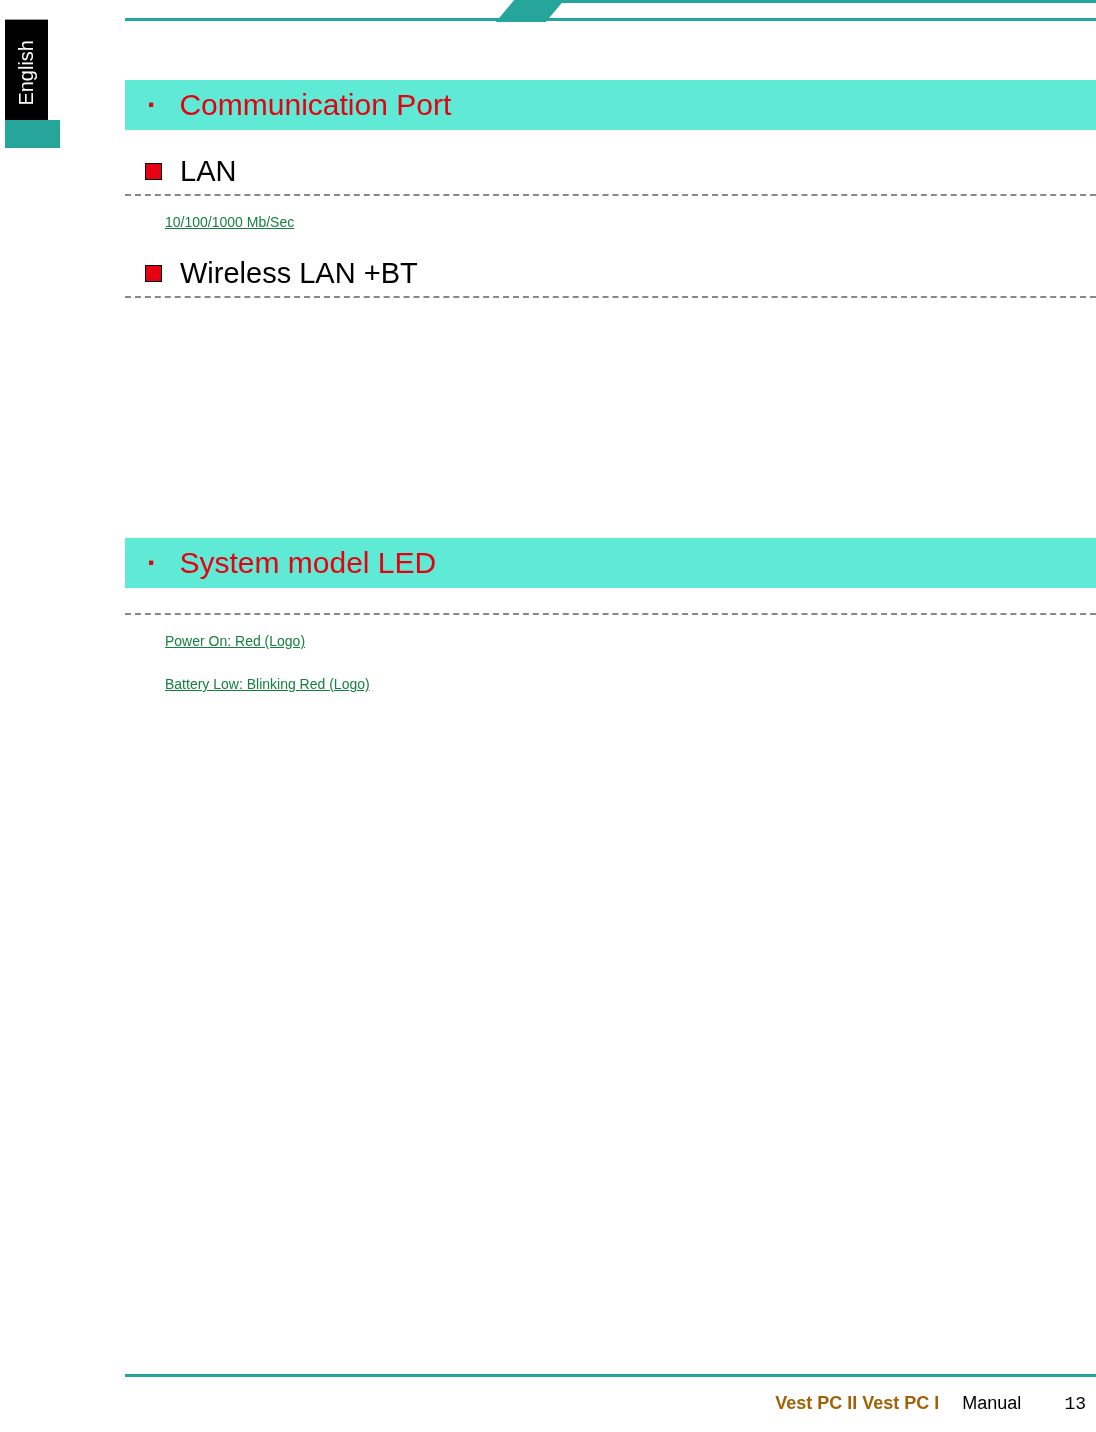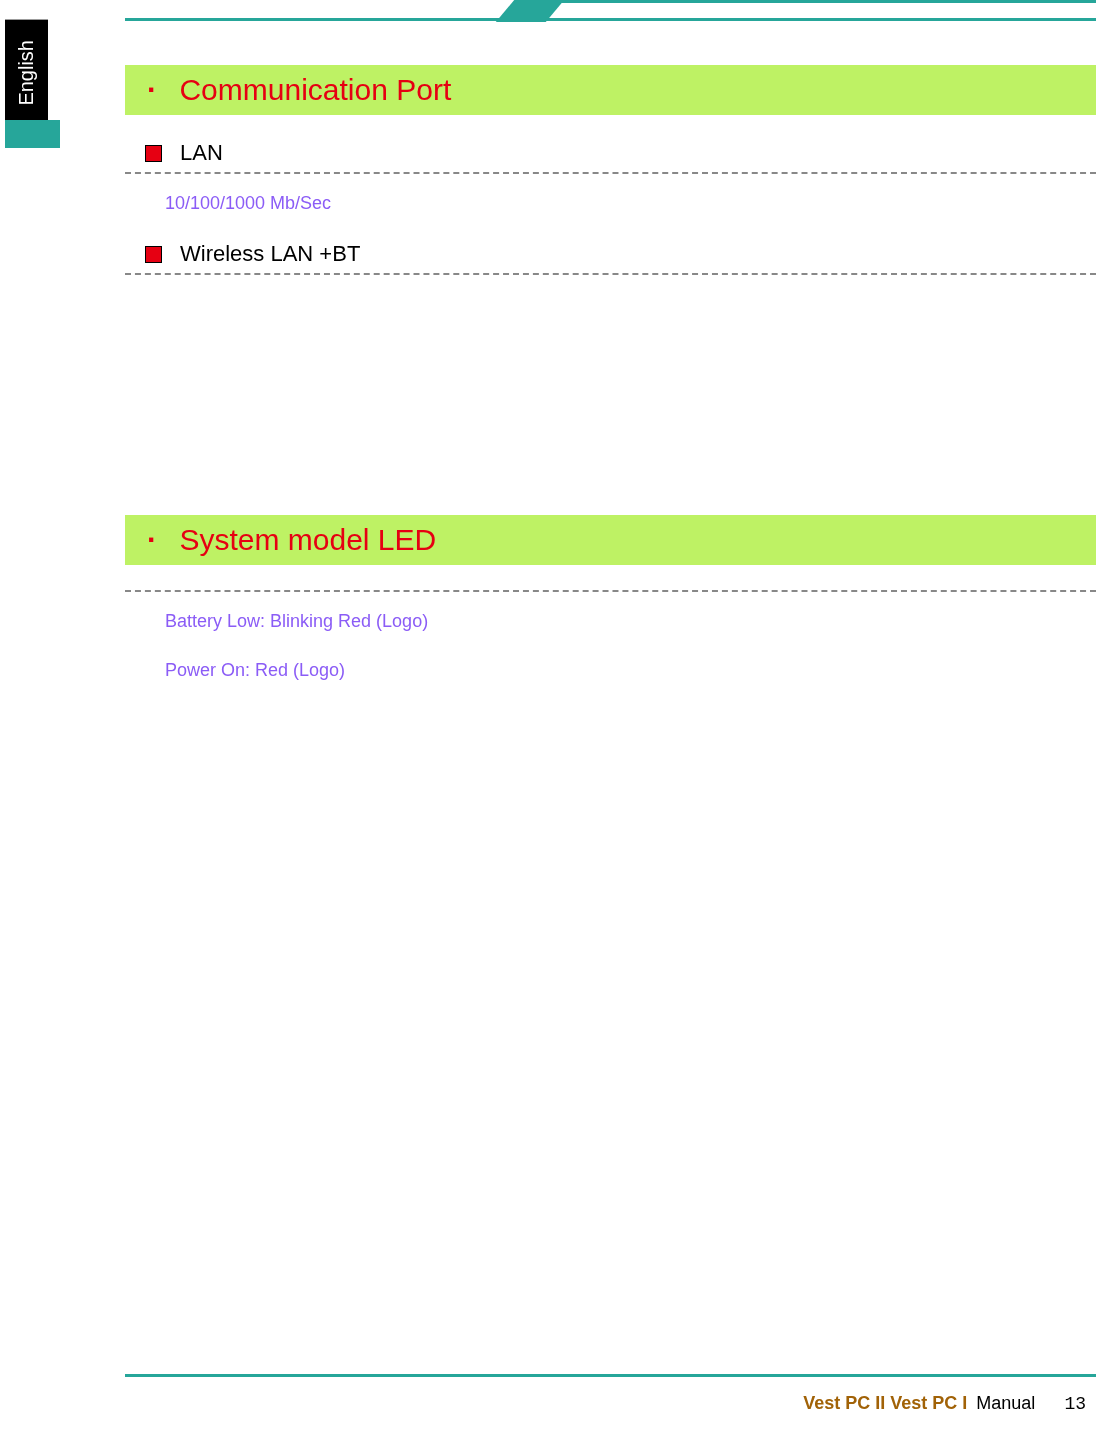--- a/index.html
+++ b/index.html
@@ -67,23 +67,23 @@
     height: 3px;
     background: #26a69a;
   }
   .content {
     position: absolute;
     top: 60px;
     left: 125px;
     right: 0;
   }
   .section-banner {
-    background: #bef264;
+    background: #5eead4;
     padding: 8px 12px 8px 22px;
-    margin-top: 5px;
+    margin-top: 20px;
     margin-bottom: 25px;
   }
   .section-banner .bullet {
     color: #e60012;
     font-size: 30px;
     font-weight: bold;
     margin-right: 18px;
     vertical-align: middle;
   }
   .section-banner .title {
@@ -99,34 +99,35 @@
   }
   .sub-header .square {
     display: inline-block;
     width: 17px;
     height: 17px;
     background: #e60012;
     border: 1px solid #000;
     margin-right: 18px;
   }
   .sub-header .label {
-    font-size: 22px;
+    font-size: 29px;
     color: #000;
   }
   .dash-line {
     border: none;
     border-top: 2px dashed #888;
     margin-bottom: 16px;
   }
   .body-text {
     padding-left: 40px;
-    font-size: 18px;
-    color: #8b5cf6;
+    font-size: 14px;
+    color: #15803d;
     line-height: 1.5;
     margin-bottom: 24px;
+    text-decoration: underline;
   }
   .body-text div {
     margin-bottom: 22px;
   }
   .section2 {
     margin-top: 240px;
   }
   .bottom-rule {
     position: absolute;
     left: 125px;
@@ -140,21 +141,21 @@
     right: 10px;
     bottom: 18px;
     font-size: 18px;
     color: #000;
   }
   .footer .brand {
     color: #a16207;
     font-weight: bold;
   }
   .footer .sep {
-    margin: 0 4px;
+    margin: 0 18px;
   }
   .footer .pagenum {
     margin-left: 20px;
     font-family: Liberation Mono, monospace;
   }
 </style>
 </head>
 <body>
 
 <div class="language-tab">English</div>
@@ -189,22 +190,22 @@
   <hr class="dash-line">
 
   <div class="section2">
     <div class="section-banner">
       <span class="bullet">·</span>
       <span class="title">System model LED</span>
     </div>
 
     <hr class="dash-line">
     <div class="body-text">
+      <div>Power On: Red  (Logo)</div>
       <div>Battery Low: Blinking Red  (Logo)</div>
-      <div>Power On: Red  (Logo)</div>
     </div>
   </div>
 
 </div>
 
 <div class="bottom-rule"></div>
 
 <div class="footer">
   <span class="brand">Vest PC II Vest PC I</span>
   <span class="sep">Manual</span>

